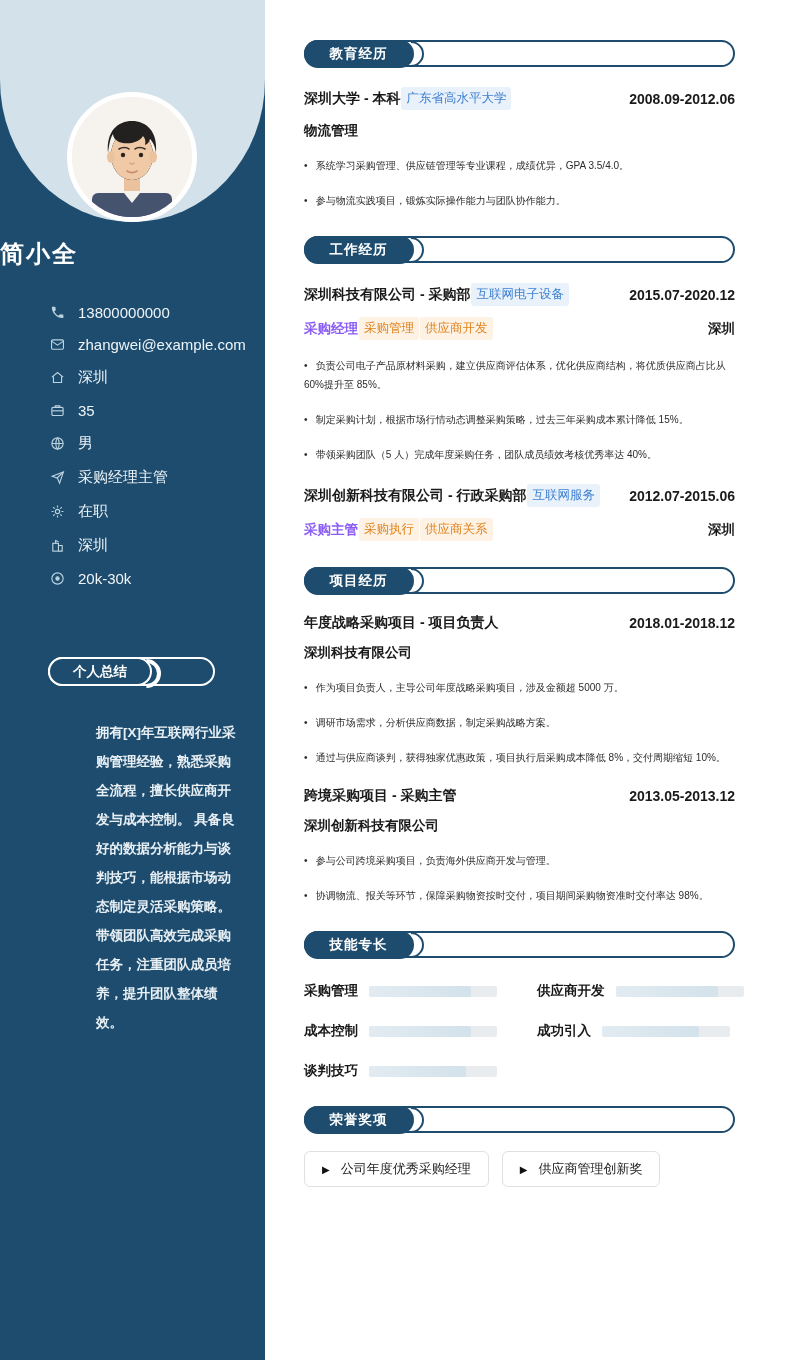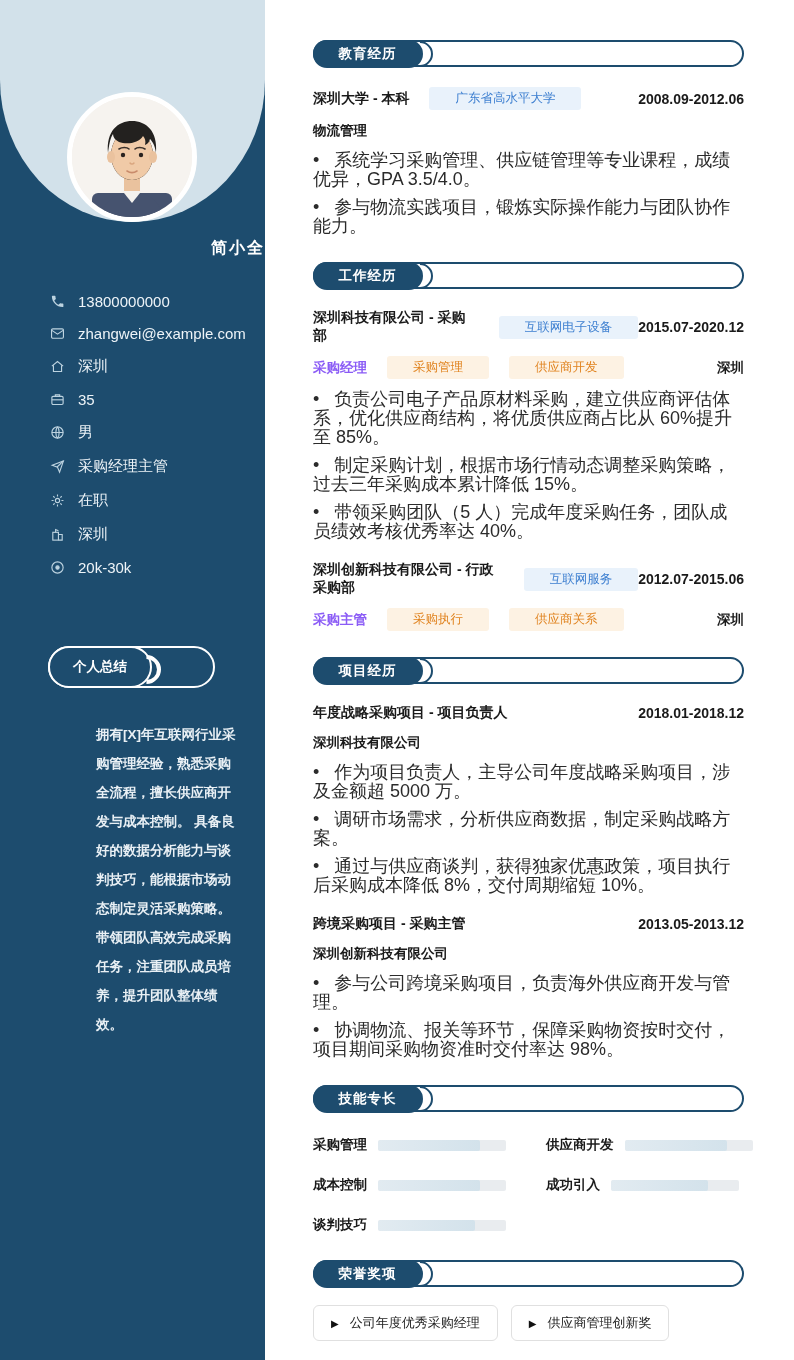--- a/index.html
+++ b/index.html
@@ -14,57 +14,57 @@
   .page{position:relative;width:794px;height:1360px;background:#fff;overflow:hidden;}
 
   
   .sidebar{position:absolute;left:0;top:0;width:265px;height:1360px;background:var(--navy);color:#fff;}
   .hero{position:relative;height:240px;}
   .hero-curve{position:absolute;top:0;left:0;width:265px;height:222px;background:var(--light);
     border-radius:0 0 50% 50% / 0 0 64% 64%;}
   .avatar{position:absolute;top:92px;left:67px;width:130px;height:130px;border-radius:50%;
     background:#f4f1ec;border:5px solid #fff;overflow:hidden;}
   .avatar svg{display:block;width:120px;height:120px;}
-  .name{text-align:right;font-size:16px;font-weight:700;letter-spacing:2px;margin-top:-2px;}
+  .name{text-align:left;font-size:24px;font-weight:700;letter-spacing:2px;margin-top:-2px;}
   .contacts{list-style:none;margin:34px 0 0 0;padding:0 24px 0 50px;}
   .contacts li{display:flex;align-items:center;gap:13px;margin-bottom:15px;font-size:15px;color:#eef4f8;}
   .cicon{display:inline-flex;width:15px;height:15px;color:var(--icon);flex:0 0 15px;}
   .cicon svg{width:15px;height:15px;}
 
   .side-sec{margin:70px 0 0 0;padding:0 0 0 48px;}
-  .side-head{position:relative;width:167px;height:42px;border:2px solid #fff;border-radius:999px;margin-top:24px;}
+  .side-head{position:relative;width:167px;height:29px;border:2px solid #fff;border-radius:999px;margin-top:24px;}
   .side-head .badge{position:absolute;left:-2px;top:-2px;bottom:-2px;min-width:104px;background:var(--navy);
     border:2px solid #fff;border-radius:999px;display:flex;align-items:center;justify-content:center;
     font-size:13.5px;font-weight:700;color:#fff;padding:0 18px;}
   .side-head .badge::after{content:"";position:absolute;right:-11px;top:50%;width:21px;height:21px;margin-top:-12.5px;
     border:4px solid #fff;border-left-color:transparent;border-bottom-color:transparent;border-radius:50%;
     transform:rotate(45deg);}
   .summary{margin:32px 0 0 0;padding:0 24px 0 48px;font-size:13.5px;line-height:29px;color:#e9f0f5;font-weight:bold;}
 
   
-  .main{position:absolute;left:265px;top:0;width:529px;height:1168px;padding:40px 50px 0 48px;}
+  .main{position:absolute;left:256px;top:0;width:529px;height:1168px;padding:40px 50px 0 48px;}
   .sec-head{position:relative;height:27px;border:2.5px solid var(--navy);border-radius:999px;background:#fff;}
   .sec-head .badge{position:absolute;left:-2.5px;top:-2.5px;bottom:-2.5px;min-width:110px;background:var(--navy);
     border-radius:999px;display:flex;align-items:center;justify-content:center;
     font-size:13.5px;font-weight:700;color:#fff;padding:0 20px;letter-spacing:1px;}
   .sec-head .badge::after{content:"";position:absolute;right:-10px;top:50%;width:22px;height:22px;margin-top:-13px;
     border:2.5px solid var(--navy);border-left-color:transparent;border-bottom-color:transparent;border-radius:50%;
     transform:rotate(45deg);}
 
   .title-row{display:flex;align-items:center;margin-top:20px;}
   .title-row .t{font-size:14px;font-weight:700;color:#1a1a1a;}
   .title-row .date{margin-left:auto;font-size:14px;font-weight:700;color:#1a1a1a;white-space:nowrap;}
   .sub-row{display:flex;align-items:center;margin-top:11px;}
   .sub-row .t{font-size:13.5px;font-weight:700;color:#8b5cf6;}
   .sub-row .loc{margin-left:auto;font-size:13.5px;font-weight:700;color:#1a1a1a;}
-  .tag{display:inline-block;font-size:12.5px;padding:3px 26px;border-radius:3px;margin-left:20px;white-space:nowrap;}
+  .tag{display:inline-block;font-size:12.5px;padding:3px 5px;border-radius:3px;margin-left:1px;white-space:nowrap;}
   .tag-blue{color:#3d7fd0;background:#e9f2fb;}
   .tag-orange{color:#e0831f;background:#fdf2e3;}
   .bullets{margin-top:11px;}
-  .bullets p{font-size:18px;line-height:19px;margin:4px 0 9px 0;color:var(--text);}
+  .bullets p{font-size:10px;line-height:19px;margin:16px 0 9px 0;color:var(--text);}
   .bullets p::before{content:"•\00a0\00a0\00a0";}
   .major{margin-top:12px;font-size:13.5px;font-weight:700;color:#1a1a1a;}
   .item{margin-bottom:14px;}
   .section{margin-bottom:26px;}
 
   
   .skill-grid{display:grid;grid-template-columns:1fr 1fr;column-gap:40px;row-gap:22px;margin-top:24px;}
   .skill{display:flex;align-items:center;gap:11px;}
   .skill .lbl{font-size:13.5px;font-weight:700;color:#1a1a1a;white-space:nowrap;}
   .bar{position:relative;width:128px;height:11px;background:#e9ecef;border-radius:2px;overflow:hidden;}

